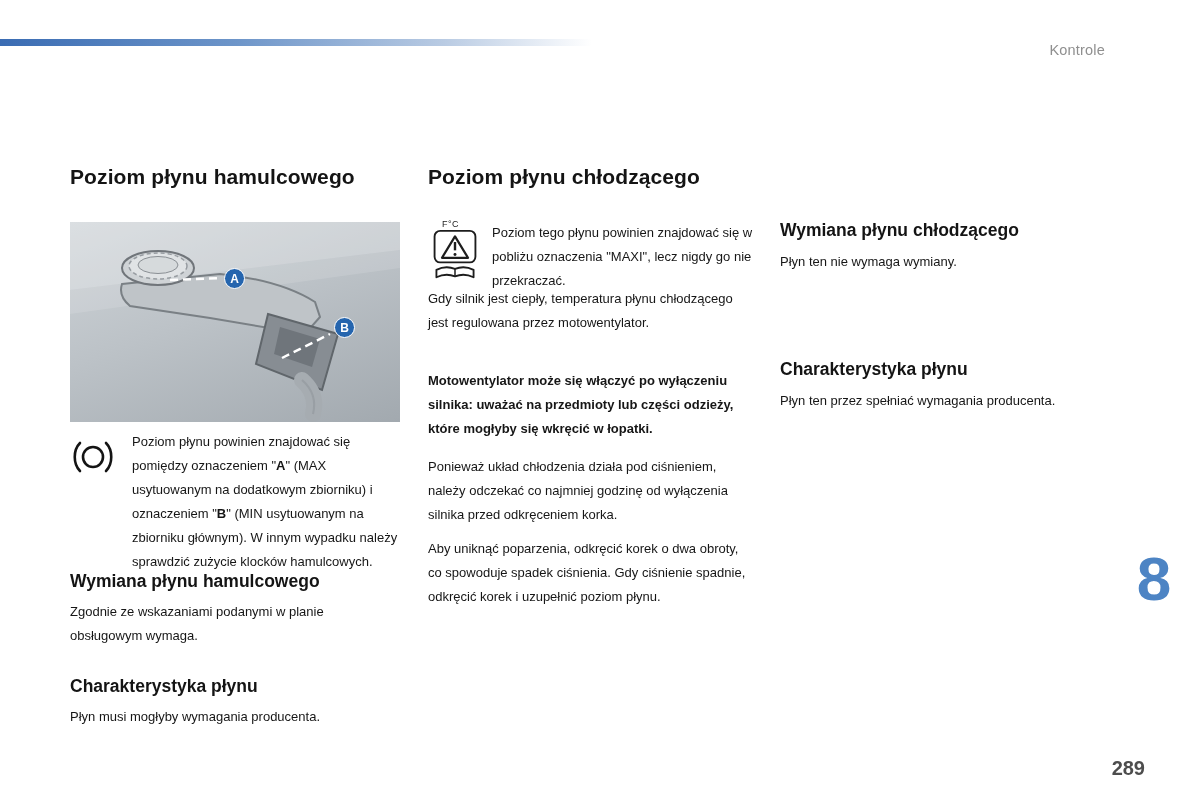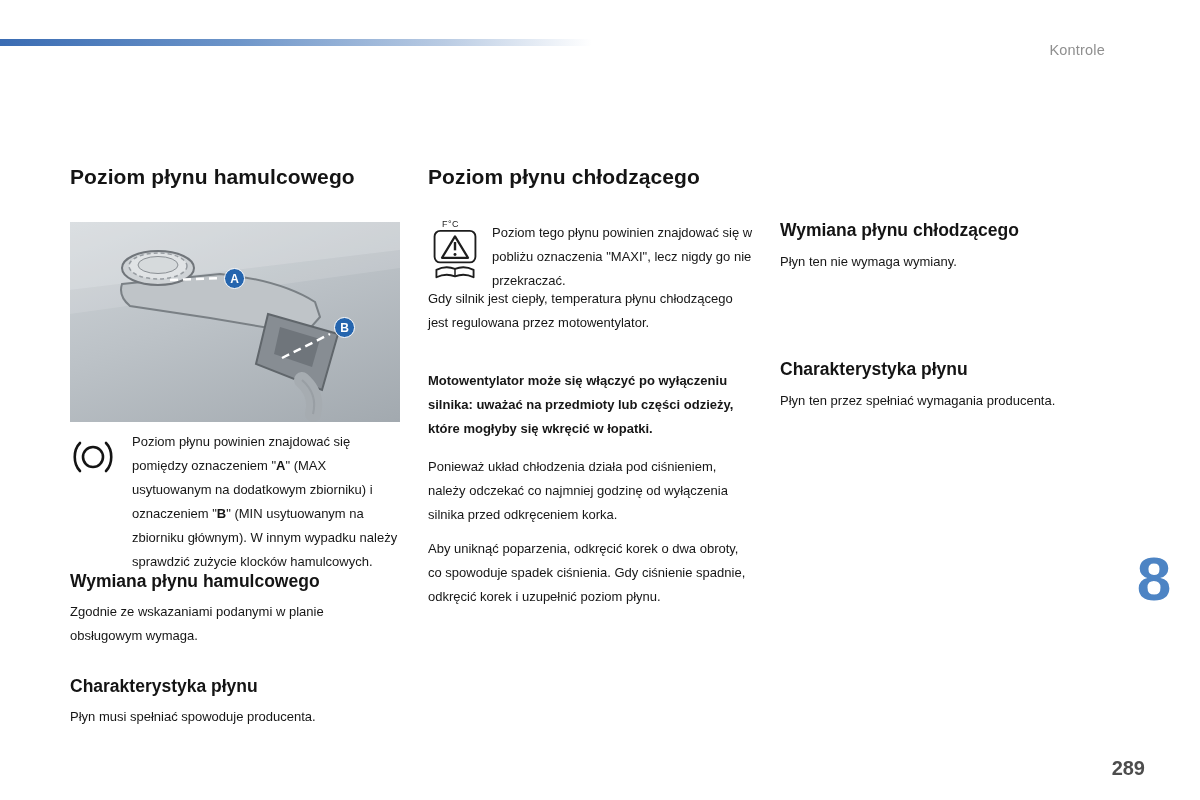--- a/index.html
+++ b/index.html
@@ -96,21 +96,21 @@
         <path d="M36 3 C 43 10, 43 24, 36 31" fill="none" stroke="#141414" stroke-width="2.6" stroke-linecap="round"></path>
       </svg>
     </span>
     <p class="body-text"><span>Poziom płynu powinien znajdować się pomiędzy oznaczeniem "</span><b>A</b><span>" (MAX usytuowanym na dodatkowym zbiorniku) i oznaczeniem "</span><b>B</b><span>" (MIN usytuowanym na zbiorniku głównym). W innym wypadku należy sprawdzić zużycie klocków hamulcowych.</span></p>
   </div>
 
   <h2 class="h2 abs" style="left:70px; top:571px;">Wymiana płynu hamulcowego</h2>
   <p class="body-text abs" style="left:70px; top:600px; width:320px;">Zgodnie ze wskazaniami podanymi w planie obsługowym wymaga.</p>
 
   <h2 class="h2 abs" style="left:70px; top:676px;">Charakterystyka płynu</h2>
-  <p class="body-text abs" style="left:70px; top:705px; width:330px;">Płyn musi spełniać spowoduje producenta.</p>
+  <p class="body-text abs" style="left:70px; top:705px; width:330px;">Płyn musi mogłyby wymagania producenta.</p>
 
   <h1 class="h1 abs" style="left:428px; top:165px;">Poziom płynu chłodzącego</h1>
 
   <span class="coolant-icon">
     <span class="fc">F°C</span>
     <svg width="54" height="52" viewBox="0 0 54 56">
       <rect x="5" y="2" width="44" height="34" rx="6" fill="none" stroke="#1d1d1d" stroke-width="2"></rect>
       <path d="M27 8 L41 31 L13 31 Z" fill="none" stroke="#1d1d1d" stroke-width="2.4" stroke-linejoin="round"></path>
       <line x1="27" y1="14" x2="27" y2="23" stroke="#1d1d1d" stroke-width="2.6"></line>
       <circle cx="27" cy="27.5" r="1.6" fill="#1d1d1d"></circle>

